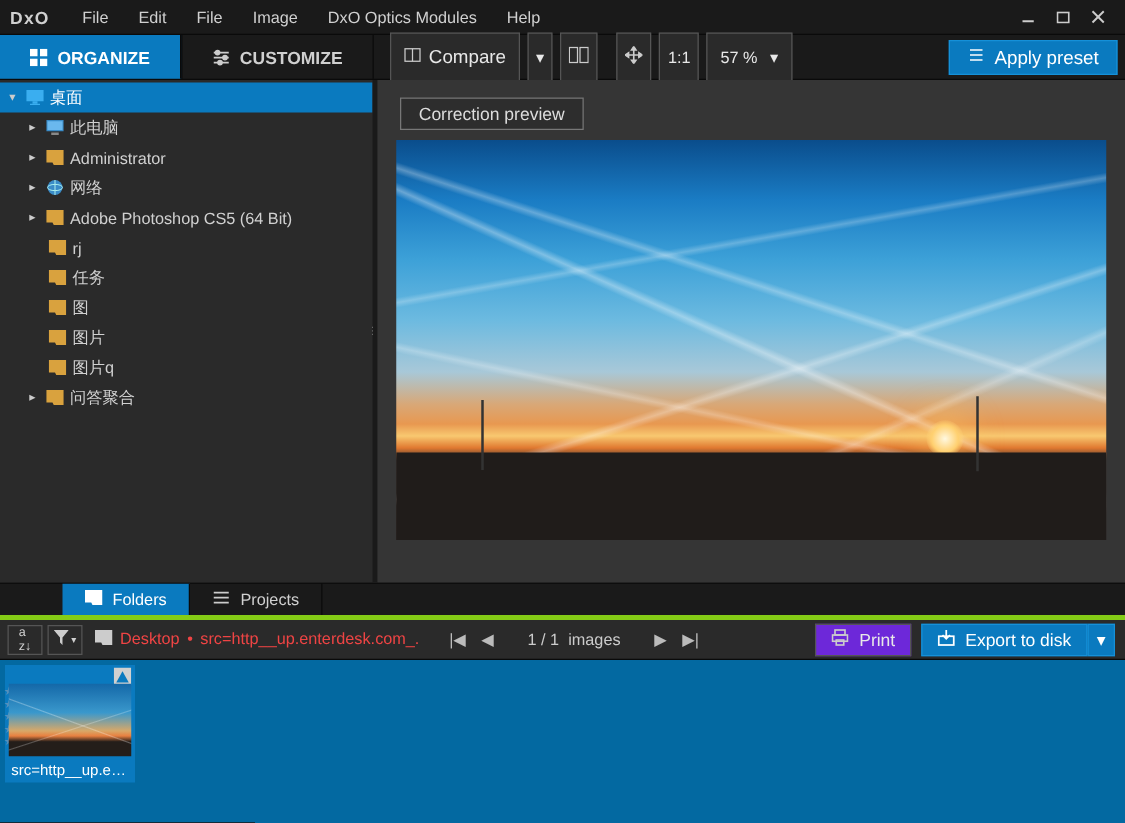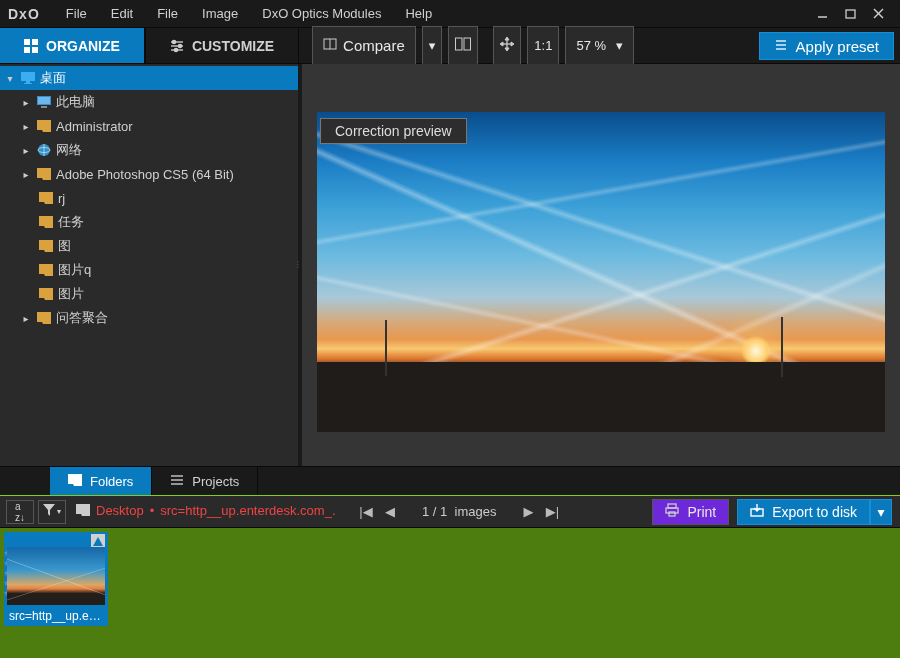--- a/index.html
+++ b/index.html
@@ -78,21 +78,21 @@
 .indent-2 { padding-left: 38px; }
 .splitter-dots { position:absolute; right:-4px; top:50%; transform:translateY(-50%); color:#666; font-size:8px; line-height:4px;}
 
 .preview-area {
   flex:1; background:#353535; display:flex; flex-direction:column; align-items:center;
   padding:18px 14px 6px 14px; position:relative;
 }
 .correction-badge {
   position:absolute; top:14px; left:18px;
   border:1px solid #777; background:#2d2d2d; color:#ddd;
-  padding:4px 14px; z-index:2; font-size:14px;margin-top:40px;
+  padding:4px 14px; z-index:2; font-size:14px;
 }
 .image-holder {
   margin-top:30px;
   width: 568px; height: 320px;
   background: linear-gradient(to bottom,
     #0a4d8c 0%, #1a7cc4 15%, #3da1d8 30%, #6cbae0 45%,
     #a8c8d8 58%, #d8a878 66%, #e89850 71%, #f8c870 74%, #e07830 77%,
     #3a3430 80%, #2a2420 100%);
   position:relative; overflow:hidden;
 }
@@ -112,21 +112,21 @@
 .buildings { position:absolute; bottom:0; left:0; right:0; height:22%; background:#201c1a;}
 .buildings::before { content:''; position:absolute; left:12%; bottom:80%; width:2px; height:56px; background:#333;}
 .buildings::after { content:''; position:absolute; right:18%; bottom:78%; width:2px; height:60px; background:#333;}
 
 .bottom {
   height: 192px; display:flex; flex-direction:column;
   background:#1a1a1a;
 }
 .bottom-tabs {
   height:30px; display:flex; align-items:stretch; background:#1a1a1a;
-  border-top:1px solid #0a0a0a; border-bottom:1px solid #84cc16;
+  border-top:1px solid #0a0a0a; border-bottom:4px solid #84cc16;
   padding-left:50px;
 }
 .bottom-tab {
   display:flex; align-items:center; gap:8px; padding:0 18px; cursor:pointer;
   border-right:1px solid #0a0a0a;
 }
 .bottom-tab.active { background:#0a7abf; color:#fff; }
 .bottom-bar {
   height:32px; display:flex; align-items:center; background:#2a2a2a;
   border-bottom:1px solid #0a0a0a; padding:0 4px;
@@ -134,21 +134,21 @@
 .mini-btn { width:28px; height:24px; display:flex; align-items:center; justify-content:center; border:1px solid #555; margin:0 2px; cursor:pointer; background:#2a2a2a;}
 .crumb { margin:0 8px; display:flex; align-items:flex-start; gap:6px; color:#ef4444; max-width:260px; overflow:hidden; text-overflow:ellipsis; white-space:nowrap;}
 .nav-arrows { display:flex; gap:4px; margin:0 12px;}
 .nav-arrows .arr { width:20px; cursor:pointer; text-align:center; color:#bbb;}
 .img-count { color:#ccc; padding:0 10px;}
 .bottom-bar .flex { flex:1; }
 .act-btn { display:flex; align-items:center; gap:8px; border:1px solid #555; background:#6d28d9; height:26px; padding:0 12px; margin:0 4px; cursor:pointer; font-size:14px; color:#e8e8e8;}
 .act-btn.primary { background:#0a7abf; border-color:#1590d8; color:#fff;}
 .act-split { width:22px; padding:0; justify-content:center; margin-left:-4px;}
 
-.filmstrip { flex:1; background:#4d7c0f; display:flex; align-items:flex-start; padding:4px;}
+.filmstrip { flex:1; background:#0369a1; display:flex; align-items:flex-start; padding:4px;}
 .thumb {
   width:104px; background:#0a7abf; padding:3px;
   display:flex; flex-direction:column; gap:2px; position:relative;
 }
 .thumb-img {
   width:98px; height:58px; margin-top:12px;
   background: linear-gradient(to bottom, #1468a8 0%, #3a98cc 40%, #d8a868 65%, #e88040 72%, #241e1a 80%);
   position:relative;
 }
 .thumb-img::before { content:''; position:absolute; inset:0;
@@ -336,29 +336,29 @@
             </svg>
           </span>
         <span>图</span>
       </div>
       <div class="tree-row indent-2">
         <span class="ficon">
             <svg class="sm" viewBox="0 0 14 12">
               <path class="folder-svg" d="M0 2 L5 2 L6 0 L14 0 L14 12 L0 12 Z" transform="scale(1,-1) translate(0,-12)"></path>
             </svg>
           </span>
+        <span>图片</span>
+      </div>
+      <div class="tree-row indent-2">
+        <span class="ficon">
+            <svg class="sm" viewBox="0 0 14 12">
+              <path class="folder-svg" d="M0 2 L5 2 L6 0 L14 0 L14 12 L0 12 Z" transform="scale(1,-1) translate(0,-12)"></path>
+            </svg>
+          </span>
         <span>图片q</span>
-      </div>
-      <div class="tree-row indent-2">
-        <span class="ficon">
-            <svg class="sm" viewBox="0 0 14 12">
-              <path class="folder-svg" d="M0 2 L5 2 L6 0 L14 0 L14 12 L0 12 Z" transform="scale(1,-1) translate(0,-12)"></path>
-            </svg>
-          </span>
-        <span>图片</span>
       </div>
       <div class="tree-row indent-1">
         <span class="arrow">▸</span>
         <span class="ficon">
             <svg class="sm" viewBox="0 0 14 12">
               <path class="folder-svg" d="M0 2 L5 2 L6 0 L14 0 L14 12 L0 12 Z" transform="scale(1,-1) translate(0,-12)"></path>
             </svg>
           </span>
         <span>问答聚合</span>
       </div>

